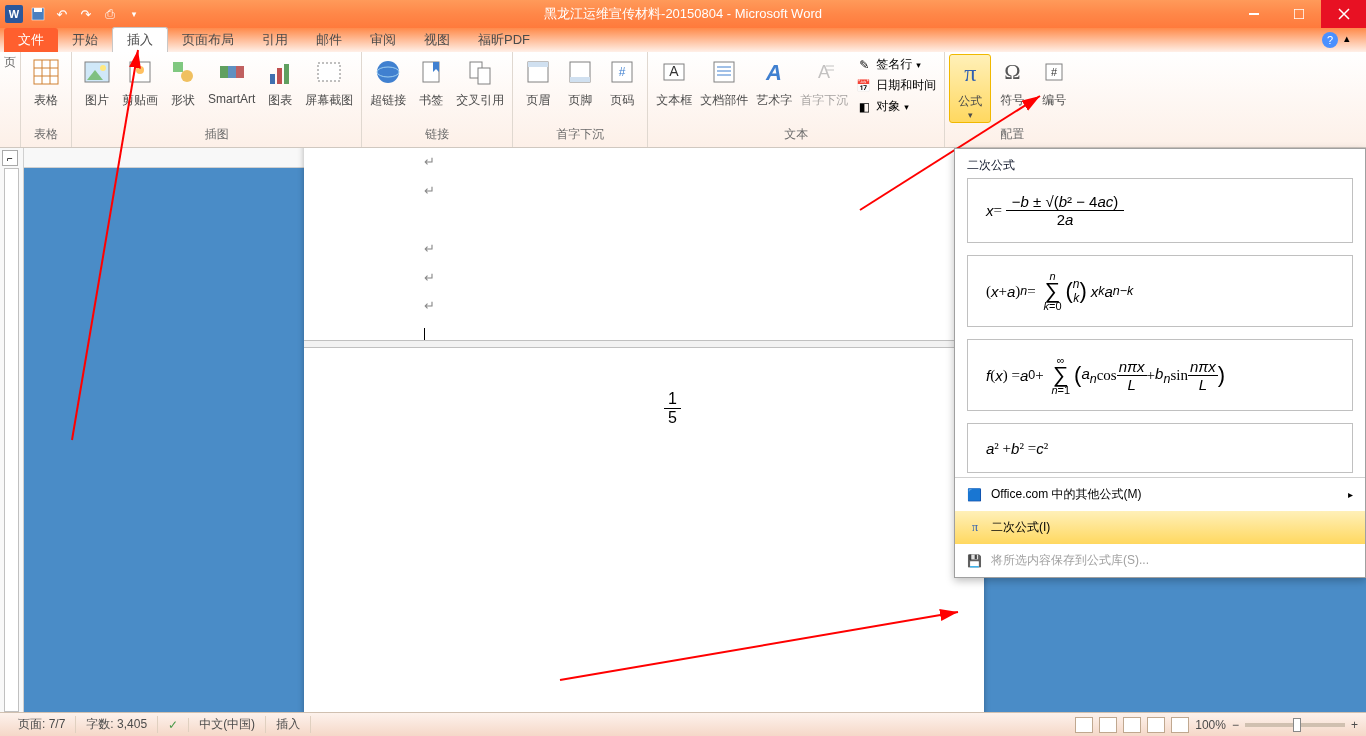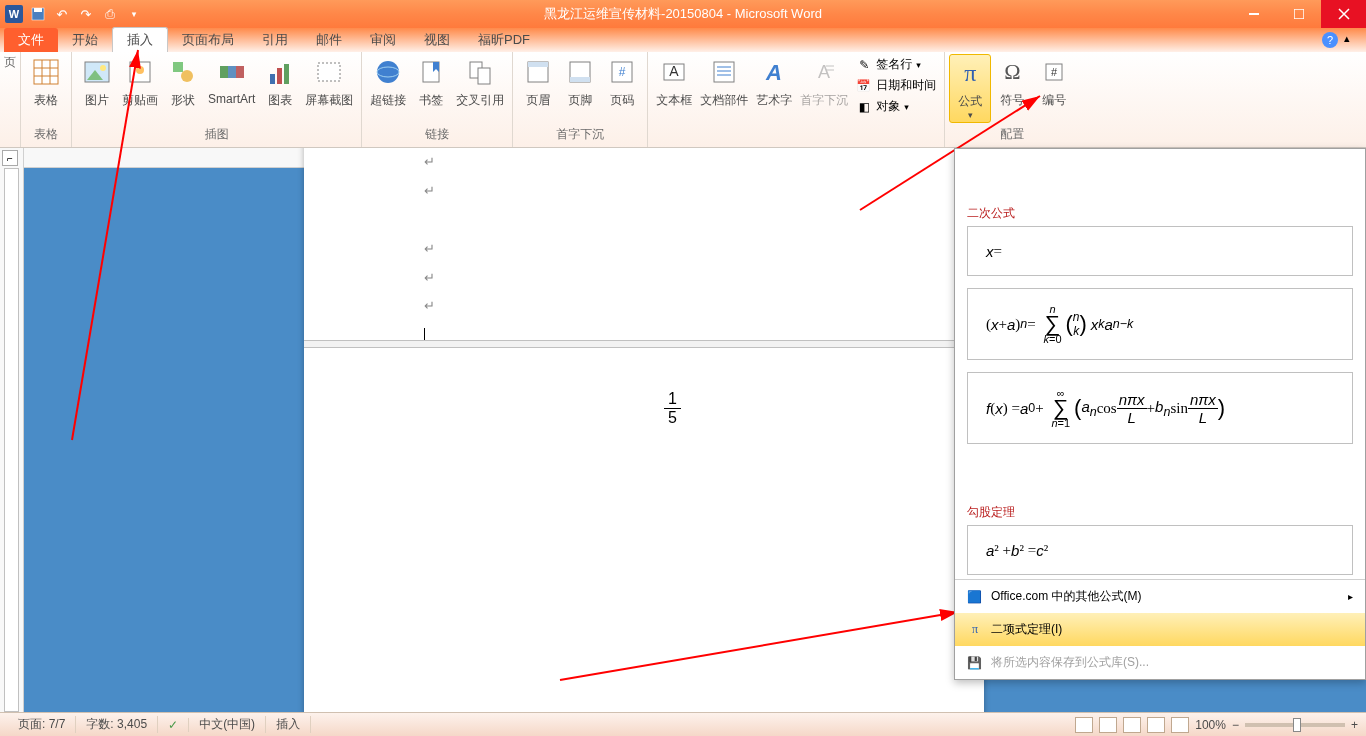--- a/index.html
+++ b/index.html
@@ -48,21 +48,21 @@
 .page { position: absolute; left: 280px; top: -100px; width: 680px; height: 800px; background: #fff; box-shadow: 0 2px 6px rgba(0,0,0,0.3); padding: 80px 120px; }
 .para-mark { color: #888; font-size: 13px; line-height: 2.2; }
 .cursor-line { border-left: 1.5px solid #000; height: 16px; display: inline-block; vertical-align: middle; }
 .fraction { display: inline-flex; flex-direction: column; align-items: center; font-family: "Cambria Math", serif; font-size: 16px; margin-left: 240px; margin-top: 40px; }
 .fraction .num { border-bottom: 1px solid #000; padding: 0 4px; }
 .tab-marker-btn { position: absolute; left: 2px; top: 2px; width: 16px; height: 16px; border: 1px solid #aaa; background: #fff; font-size: 10px; display: flex; align-items: center; justify-content: center; }
 
 
 .equation-dropdown { position: absolute; top: 148px; right: 0; width: 412px; background: #fff; border: 1px solid #a0a0a0; box-shadow: 0 3px 8px rgba(0,0,0,0.25); z-index: 100; }
 .eq-section { padding: 8px 12px 4px; }
-.eq-section-title { font-size: 12px; color: #b91c1c; margin-bottom: 4px; margin-top: 48px; }
+.eq-section-title { font-size: 12px; color: #0f172a; margin-bottom: 4px; }
 .eq-box { border: 1px solid #c0c0c0; padding: 14px 18px; font-family: "Cambria Math", serif; font-size: 15px; min-height: 50px; display: flex; align-items: center; }
 .eq-footer { border-top: 1px solid #d0d0d0; }
 .eq-footer-item { display: flex; align-items: center; gap: 8px; padding: 8px 12px; font-size: 12px; cursor: pointer; }
 .eq-footer-item.highlight { background: linear-gradient(to bottom, #fff0b8, #ffd860); }
 .eq-footer-item.disabled { color: #a0a0a0; }
 .eq-footer-icon { width: 16px; height: 16px; display: flex; align-items: center; justify-content: center; }
 
 
 .statusbar { position: absolute; bottom: 0; left: 0; right: 0; height: 24px; background: linear-gradient(to bottom, #fdf2ec, #f5d8c8); border-top: 1px solid #d0c0b0; display: flex; align-items: center; font-size: 12px; color: #4b4b4b; padding: 0 8px; }
 .status-item { padding: 0 10px; border-right: 1px solid #e0d0c0; }
@@ -339,20 +339,21 @@
             <span class="small-item-icon">📅</span>
             <span>日期和时间</span>
           </div>
         <div class="small-item">
             <span class="small-item-icon">◧</span>
             <span>对象</span>
             <span style="font-size:9px">▾</span>
           </div>
       </div>
     </div>
+    <div class="ribbon-group-label">文本</div>
   </div>
 
   <div class="ribbon-group" style="border-right:none">
     <div class="ribbon-group-content">
       <div class="ribbon-btn large highlight">
           <div class="ribbon-icon">
             <span style="font-size:24px;color:#3060b0;font-family:serif">π</span>
           </div>
           <span>公式</span>
           <span style="font-size:9px">▾</span>
@@ -428,20 +429,24 @@
       </div>
     </div>
   </div>
 </div>
 
 <div class="equation-dropdown">
   <div class="eq-section">
     <div class="eq-section-title">二次公式</div>
     <div class="eq-box">
       <span style="font-style:italic">x</span> =&nbsp;
+      <span style="display:inline-flex;flex-direction:column;align-items:center;">
+        <span style="border-bottom:1px solid #000;padding:0 6px">−<i>b</i> ± √(<i>b</i>² − 4<i>ac</i>)</span>
+        <span>2<i>a</i></span>
+      </span>
     </div>
   </div>
   <div class="eq-section">
     <div class="eq-box">
       (<i>x</i> + <i>a</i>)<sup><i>n</i></sup> =&nbsp;
       <span style="display:inline-flex;flex-direction:column;align-items:center;font-size:11px;margin:0 4px">
           <span><i>n</i></span>
           <span style="font-size:22px;line-height:18px">∑</span>
           <span><i>k</i>=0</span>
         </span>
@@ -463,34 +468,33 @@
       <span style="font-size:22px">(</span><i>a<sub>n</sub></i> cos <span style="display:inline-flex;flex-direction:column;align-items:center">
           <span style="border-bottom:1px solid #000;padding:0 2px"><i>nπx</i></span>
           <span><i>L</i></span>
         </span> + <i>b<sub>n</sub></i> sin <span style="display:inline-flex;flex-direction:column;align-items:center">
           <span style="border-bottom:1px solid #000;padding:0 2px"><i>nπx</i></span>
           <span><i>L</i></span>
         </span><span style="font-size:22px">)</span>
     </div>
   </div>
   <div class="eq-section">
-    <div class="eq-section-title">勾股定理</div>
     <div class="eq-box">
       <i>a</i>² + <i>b</i>² = <i>c</i>²
     </div>
   </div>
   <div class="eq-footer">
     <div class="eq-footer-item">
       <span class="eq-footer-icon">🟦</span>
       <span>Office.com 中的其他公式(M)</span>
       <span style="margin-left:auto;font-size:10px">▸</span>
     </div>
     <div class="eq-footer-item highlight">
       <span class="eq-footer-icon" style="font-family:serif;color:#3060b0">π</span>
-      <span>二项式定理(I)</span>
+      <span>二次公式(I)</span>
     </div>
     <div class="eq-footer-item disabled">
       <span class="eq-footer-icon">💾</span>
       <span>将所选内容保存到公式库(S)...</span>
     </div>
   </div>
 </div>
 
 <div class="statusbar">
   <div class="status-item">页面: 7/7</div>

